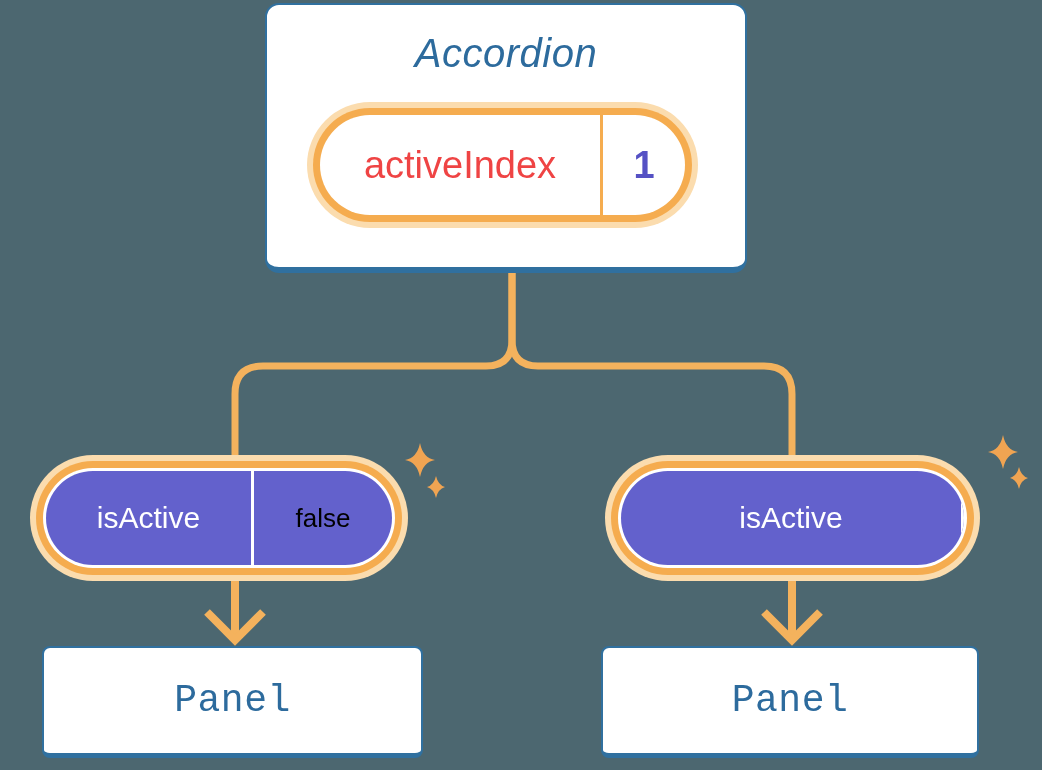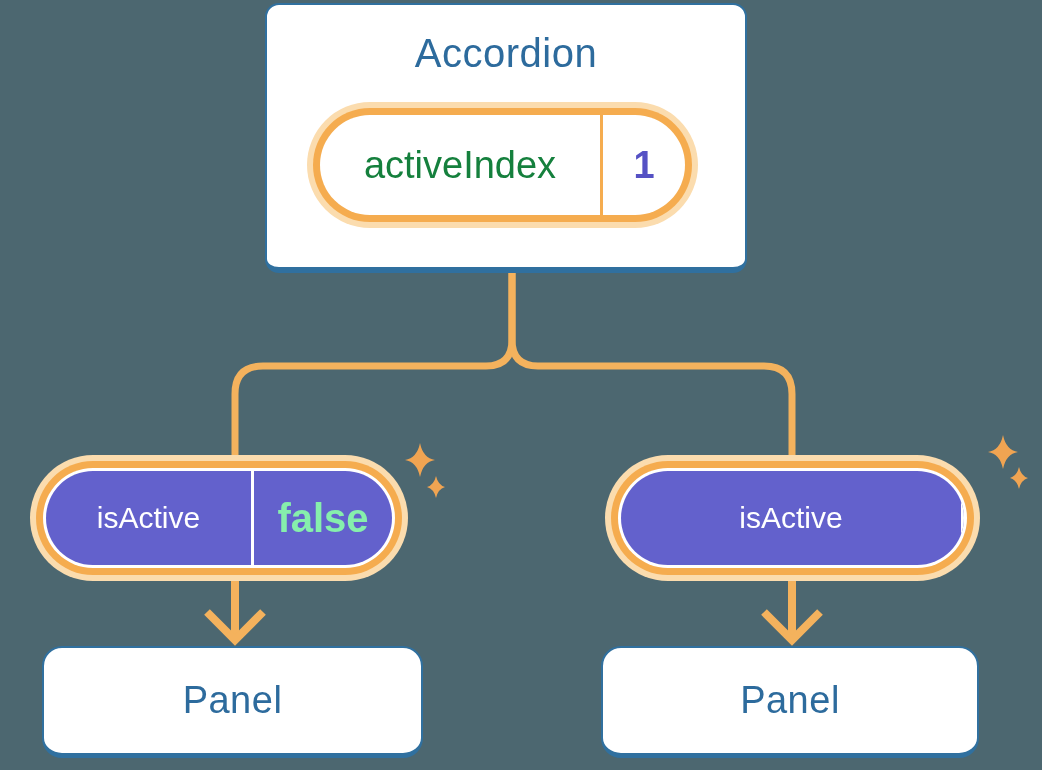--- a/index.html
+++ b/index.html
@@ -31,20 +31,21 @@
     border-radius: 14px;
     border-bottom-width: 6px;
   }
   .card-title {
     margin-top: 26px;
     text-align: center;
     font-size: 40px;
     font-weight: 500;
     color: #2D6B9D;
     letter-spacing: 0.5px;
+    font-style: italic;
   }
   
   .pill-glow {
     background: #FBDCAE;
     border-radius: 999px;
     padding: 6px;
     box-sizing: border-box;
     z-index: 1;
   }
   .pill-ring {
@@ -65,21 +66,21 @@
   }
   .state-pill {
     position: absolute;
     left: 40px; top: 97px;
     width: 391px; height: 126px;
   }
   .state-pill .pill-label {
     flex: 1;
     display: flex; align-items: center; justify-content: center;
     font-size: 38px;
-    color: #15803d;
+    color: #ef4444;
   }
   .state-pill .pill-divider {
     width: 3px;
     background: #F5AC4F;
   }
   .state-pill .pill-value {
     width: 82px;
     display: flex; align-items: center; justify-content: center;
     font-size: 38px;
     font-weight: 700;
@@ -106,32 +107,33 @@
     font-size: 30px;
     color: #ffffff;
   }
   .purple .pill-divider {
     width: 3px;
     background: #ffffff;
   }
   .purple .pill-value {
     width: 138px;
     display: flex; align-items: center; justify-content: center;
-    font-size: 40px;
-    font-weight: 700;
-    color: #86efac;
+    font-size: 26px;
+    font-weight: 400;
+    color: #000000;
   }
   
   .panel-card {
-    border-radius: 20px;
+    border-radius: 8px;
     display: flex; align-items: center; justify-content: center;
     font-size: 38px;
     font-weight: 500;
     color: #2D6B9D;
     letter-spacing: 0.5px;
+    font-family: Liberation Mono, monospace;
   }
   .panel-card.left  { left: 42px;  top: 646px; width: 381px; height: 112px; }
   .panel-card.right { left: 601px; top: 646px; width: 378px; height: 112px; }
 </style>
 </head>
 <body>
 
 <div class="stage">
 
   <svg class="overlay" width="1042" height="770" viewBox="0 0 1042 770" xmlns="http://www.w3.org/2000/svg">

